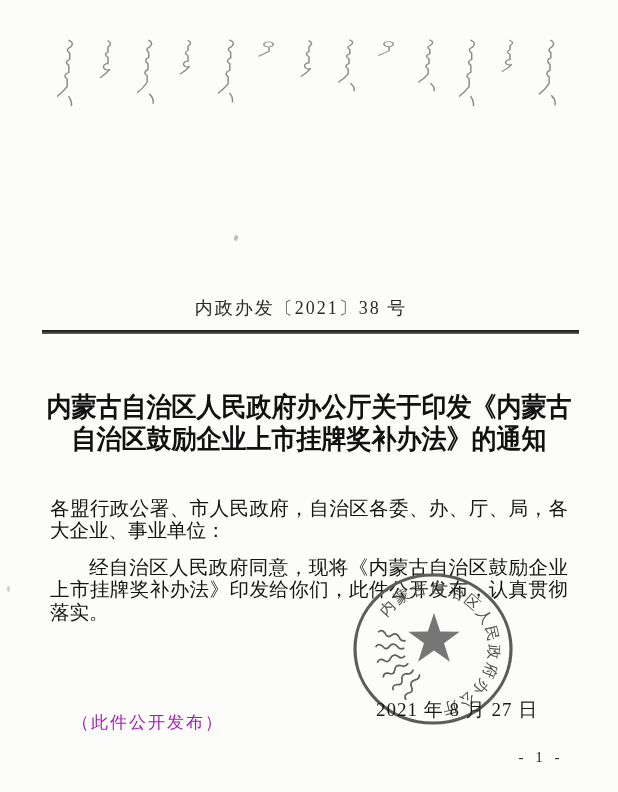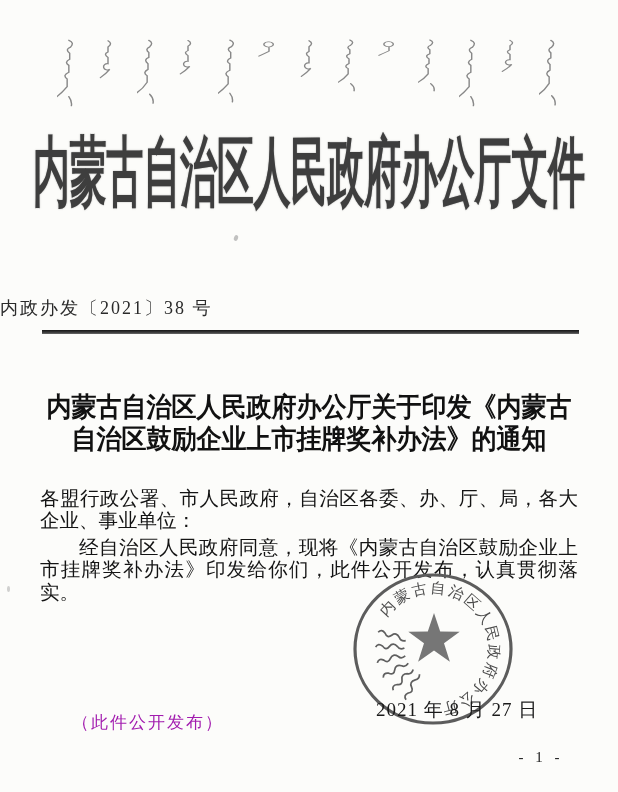--- a/index.html
+++ b/index.html
@@ -32,41 +32,42 @@
     display:inline-block;
     font-size:40px;font-weight:bold;
     letter-spacing:0px;
     color:var(--masthead-ink);
     text-shadow:0 0 1px rgba(90,90,90,.7);
     transform:scale(0.92,1.9);
     transform-origin:center top;
   }
   .doc-number{
     position:absolute;top:296px;left:0;right:16px;
+    text-align:center;
     font-size:18px;letter-spacing:2px;
     color:#2a2a2a;
   }
   .rule{
     position:absolute;top:330px;left:42px;right:39px;height:4px;
     background:linear-gradient(to bottom,#151515 0%,#3c3c3c 60%,#6a6a6a 100%);
   }
   .notice-title{
     position:absolute;top:391px;left:20px;right:20px;
     text-align:center;
     font-size:25px;font-weight:bold;line-height:29.5px;
     color:#111;
     transform:scale(1,1.08);transform-origin:center top;
   }
   .body-block{
     position:absolute;top:484px;left:36px;width:546px;
     font-size:19.5px;line-height:22.4px;
     text-align:justify;
     color:#141414;
   }
-  .body-block p{margin:4px;}
+  .body-block p{margin:14px;}
   .body-block p.indent{text-indent:2em;}
   .seal{position:absolute;left:350px;top:571px;width:166px;height:156px;}
   .issue-date{
     position:absolute;left:376px;top:697px;
     font-size:19px;letter-spacing:1px;color:#1a1a1a;
     white-space:nowrap;z-index:3;
   }
   .release-note{
     position:absolute;left:72px;top:711px;
     font-size:17px;letter-spacing:2px;color:#a21caf;
@@ -120,23 +121,20 @@
         <path d="M14 3 q7 3 2 9 q-7 3 -1 8 l0 8 q-7 4 -1 8 l0 9 q-8 4 -2 9 l0 10 q-6 8 -12 13 M14 77 q4 6 3 12" fill="none" stroke="#888888" stroke-width="1.7" stroke-linecap="round"></path>
       </svg>
       <svg viewBox="0 0 26 92" preserveAspectRatio="none" width="22" height="54">
         <path d="M13 4 q6 4 0 9 l0 7 q-6 3 0 8 l0 9 a4.5 4.5 0 1 0 2 8 q-5 7 -11 12" fill="none" stroke="#888888" stroke-width="1.7" stroke-linecap="round"></path>
       </svg>
       <svg viewBox="0 0 26 92" preserveAspectRatio="none" width="22" height="76">
         <path d="M14 3 q6 3 1 8 q-6 3 -1 7 l0 6 q-7 3 -1 8 l0 7 q-7 4 -1 8 l0 8 q-5 8 -12 13 M15 70 q5 5 4 11" fill="none" stroke="#888888" stroke-width="1.7" stroke-linecap="round"></path>
       </svg>
     </div>
 
-  <div class="masthead-title">
-    <span>内蒙古自治区人民政府办公厅文件</span>
-  </div>
 
   <div class="doc-number">内政办发〔2021〕38 号</div>
 
   <div class="rule"></div>
 
   <div class="notice-title">
     <div>内蒙古自治区人民政府办公厅关于印发《内蒙古</div>
     <div>自治区鼓励企业上市挂牌奖补办法》的通知</div>
   </div>
 

